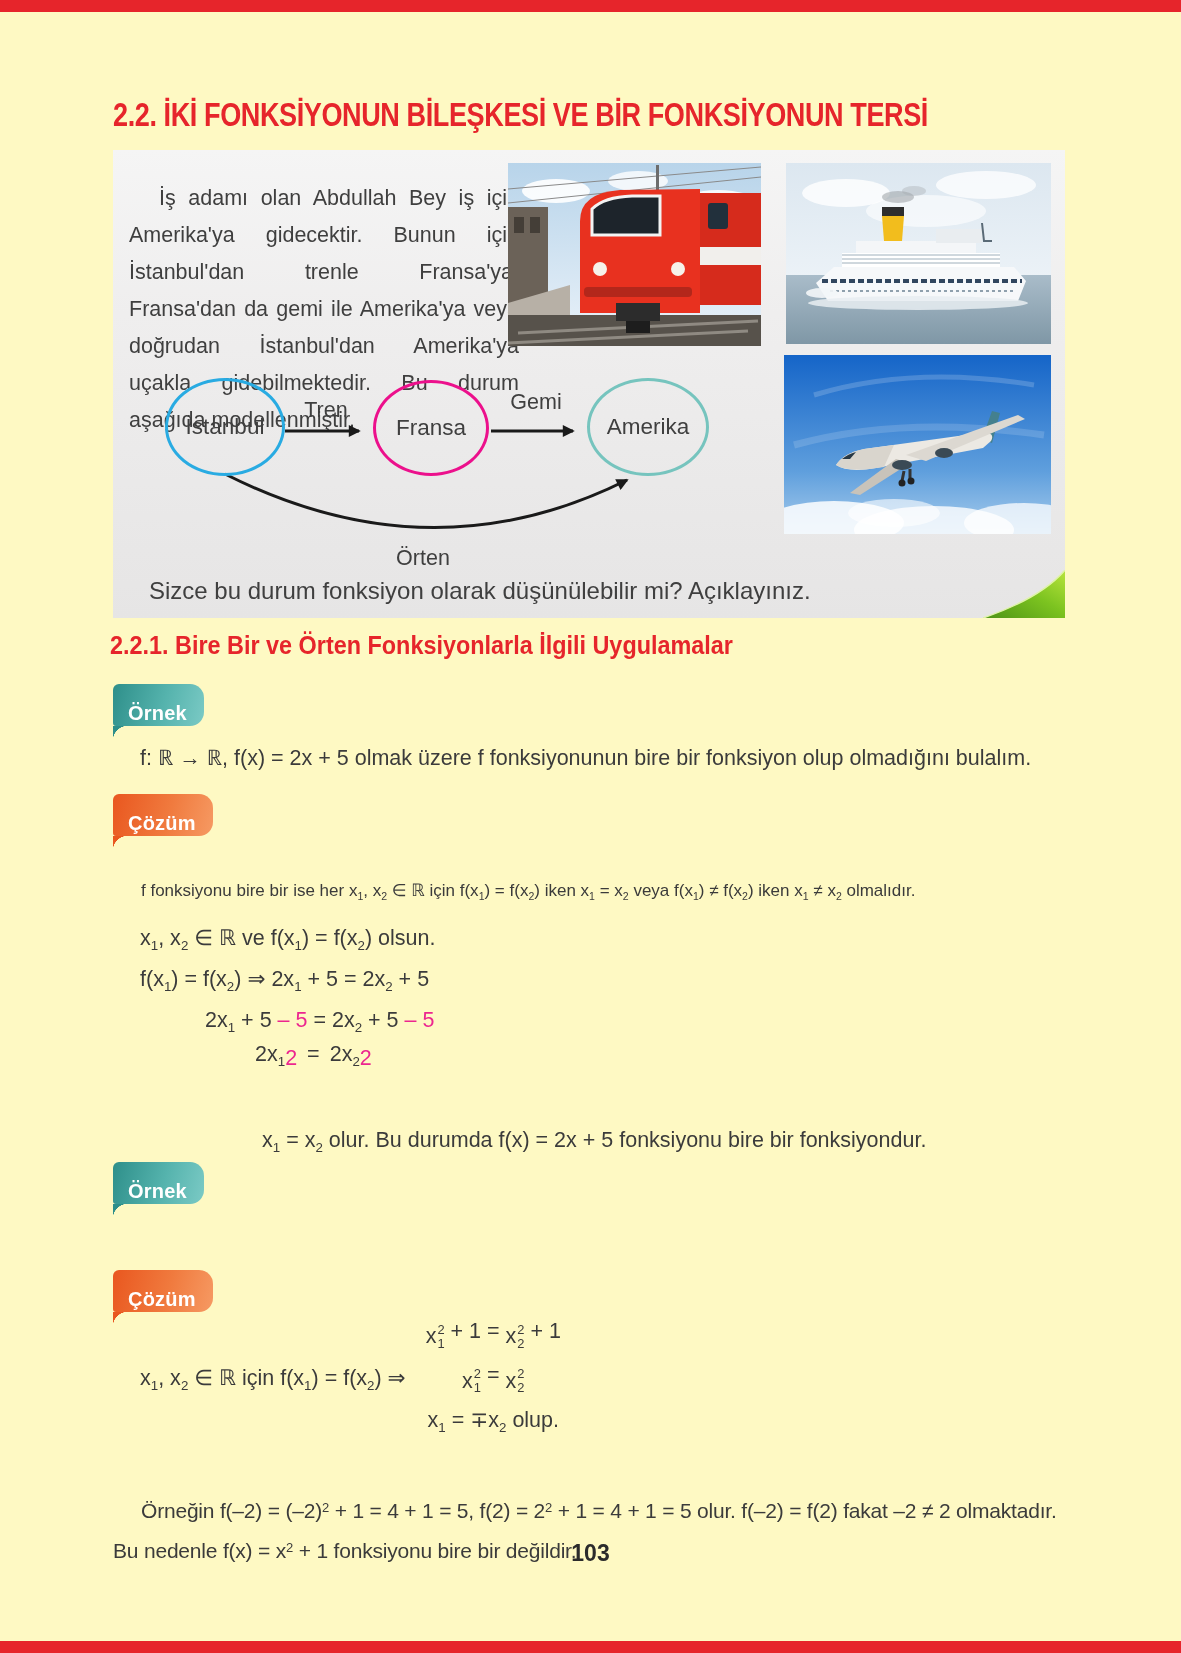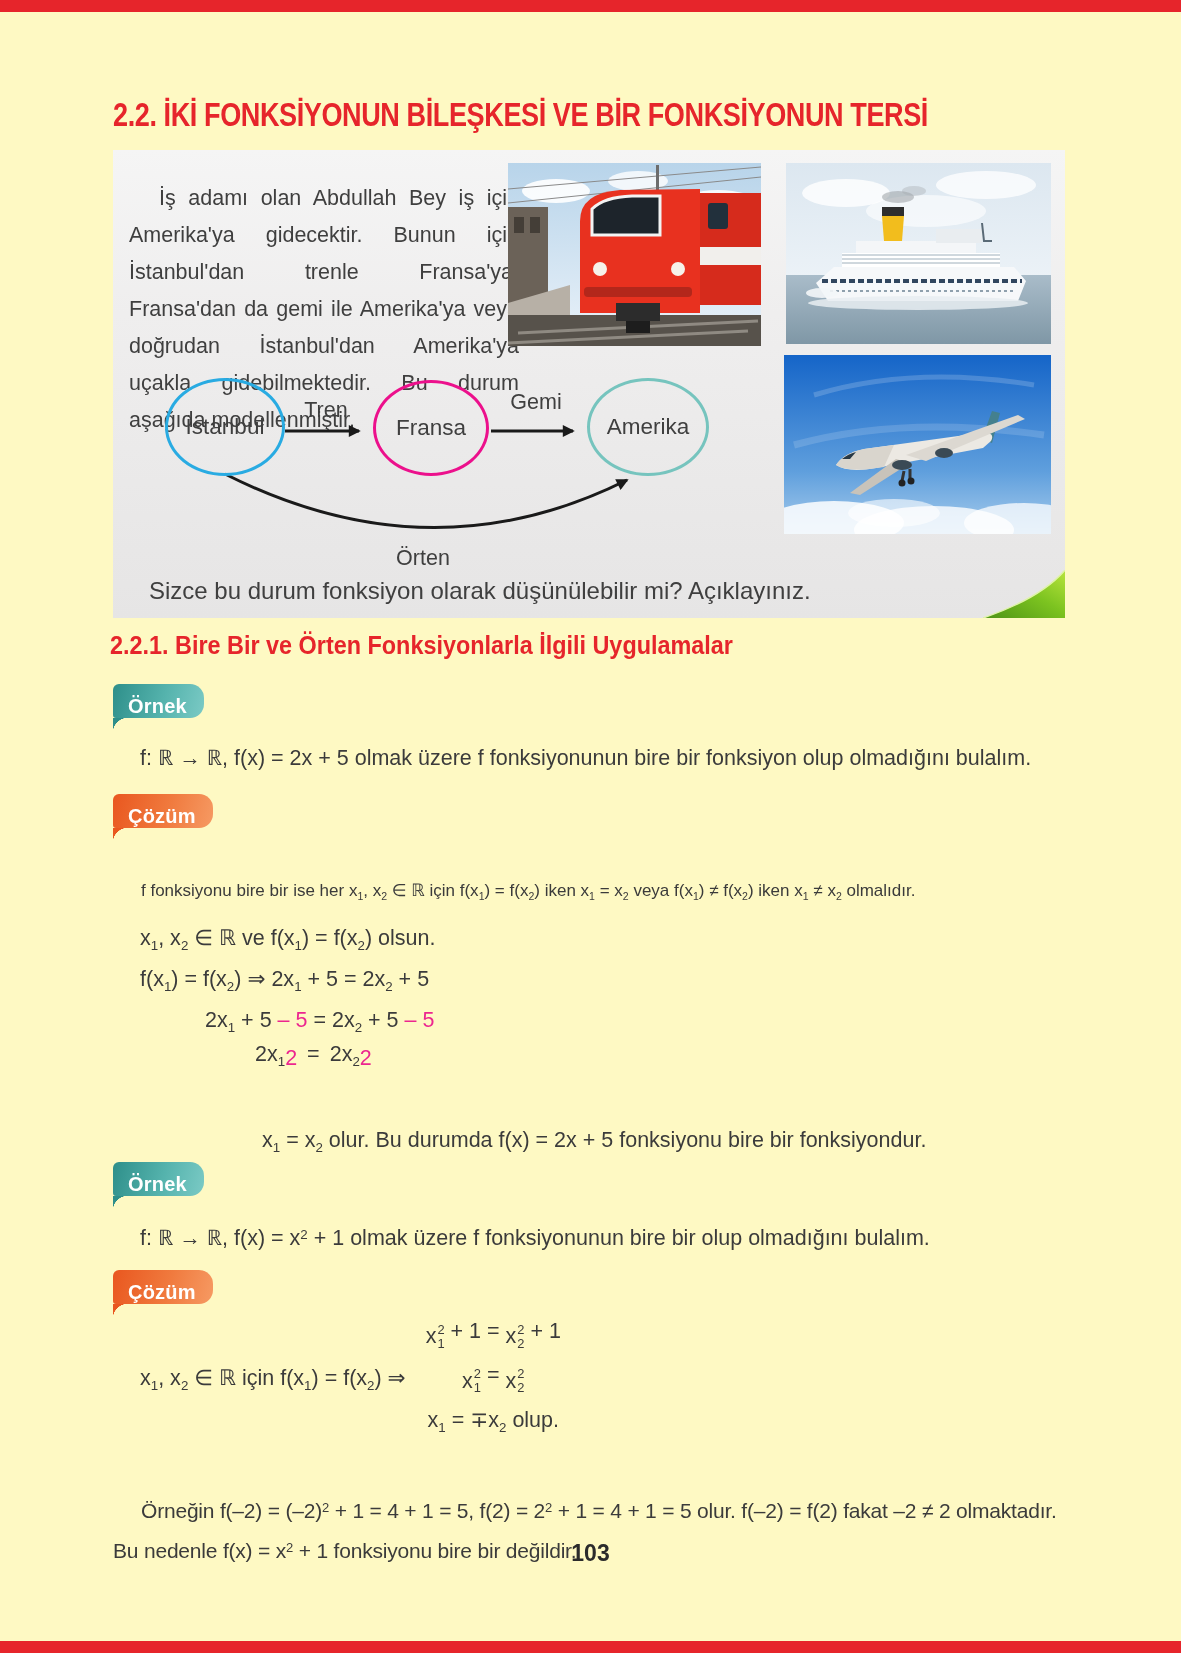--- a/index.html
+++ b/index.html
@@ -32,21 +32,21 @@
   .lbl-gemi{left:384px;top:240px;width:78px;}
   .lbl-ucak{left:268px;top:396px;width:84px;}
   .diagram-arrows{position:absolute;left:0;top:0;width:952px;height:468px;pointer-events:none;}
 
   .panel-question{position:absolute;left:36px;top:427px;font-size:24px;color:#3f3f3f;white-space:nowrap;}
   .curl{position:absolute;right:0;bottom:0;width:82px;height:48px;}
 
   .section-heading{position:absolute;left:110px;top:630px;font-size:26px;font-weight:bold;color:#e6252b;
                    white-space:nowrap;transform:scaleX(.9);transform-origin:left top;}
 
-  .badge{position:absolute;height:26px;padding:8px 17px 0 15px;display:flex;align-items:flex-end;
+  .badge{position:absolute;height:26px;padding:16px 17px 0 15px;display:flex;align-items:center;
          color:#fff;font-size:20px;font-weight:bold;border-radius:6px 14px 14px 3px;letter-spacing:.2px;}
   .badge::after{content:"";position:absolute;left:0;top:100%;width:15px;height:15px;}
   .badge-example{background:linear-gradient(105deg,#2e8f8a 0%,#55b3ad 55%,#7bcac5 100%);}
   .badge-example::after{background:radial-gradient(circle at 100% 100%,rgba(0,0,0,0) 15px,#2e8f8a 15.5px);}
   .badge-solution{background:linear-gradient(105deg,#e9571f 0%,#f07a3e 55%,#f69a63 100%);}
   .badge-solution::after{background:radial-gradient(circle at 100% 100%,rgba(0,0,0,0) 15px,#e9571f 15.5px);}
   .badge-ornek1{left:113px;top:684px;} .badge-cozum1{left:113px;top:794px;}
   .badge-ornek2{left:113px;top:1162px;} .badge-cozum2{left:113px;top:1270px;}
 
   .text-line{position:absolute;font-size:21.5px;color:#3b3b3b;white-space:nowrap;}
@@ -259,21 +259,20 @@
         <span class="num"><span>2x</span><span class="sb">2</span></span>
         <span class="bar"></span>
         <span class="den"><span class="pk">2</span></span>
       </span>
     </div>
   <div class="text-line mathE"><span>x</span><span class="sb">1</span><span> = x</span><span class="sb">2</span><span> olur. Bu durumda f(x) = 2x + 5 fonksiyonu bire bir fonksiyondur.</span></div>
 
   <div class="badge badge-example badge-ornek2">
     <span>Örnek</span>
   </div>
-  <div class="text-line example2-text"><span>f: ℝ → ℝ, f(x) = x</span><span class="sp">2</span><span> + 1 olmak üzere f fonksiyonunun bire bir olup olmadığını bulalım.</span></div>
 
   <div class="badge badge-solution badge-cozum2">
     <span>Çözüm</span>
   </div>
 
   <div class="sol2">
     <div class="sol2-left"><span>x</span><span class="sb">1</span><span>, x</span><span class="sb">2</span><span> ∈ ℝ için f(x</span><span class="sb">1</span><span>) = f(x</span><span class="sb">2</span><span>) ⇒</span></div>
     <div class="sol2-col">
       <div><span class="xw">
             <span>x</span>

